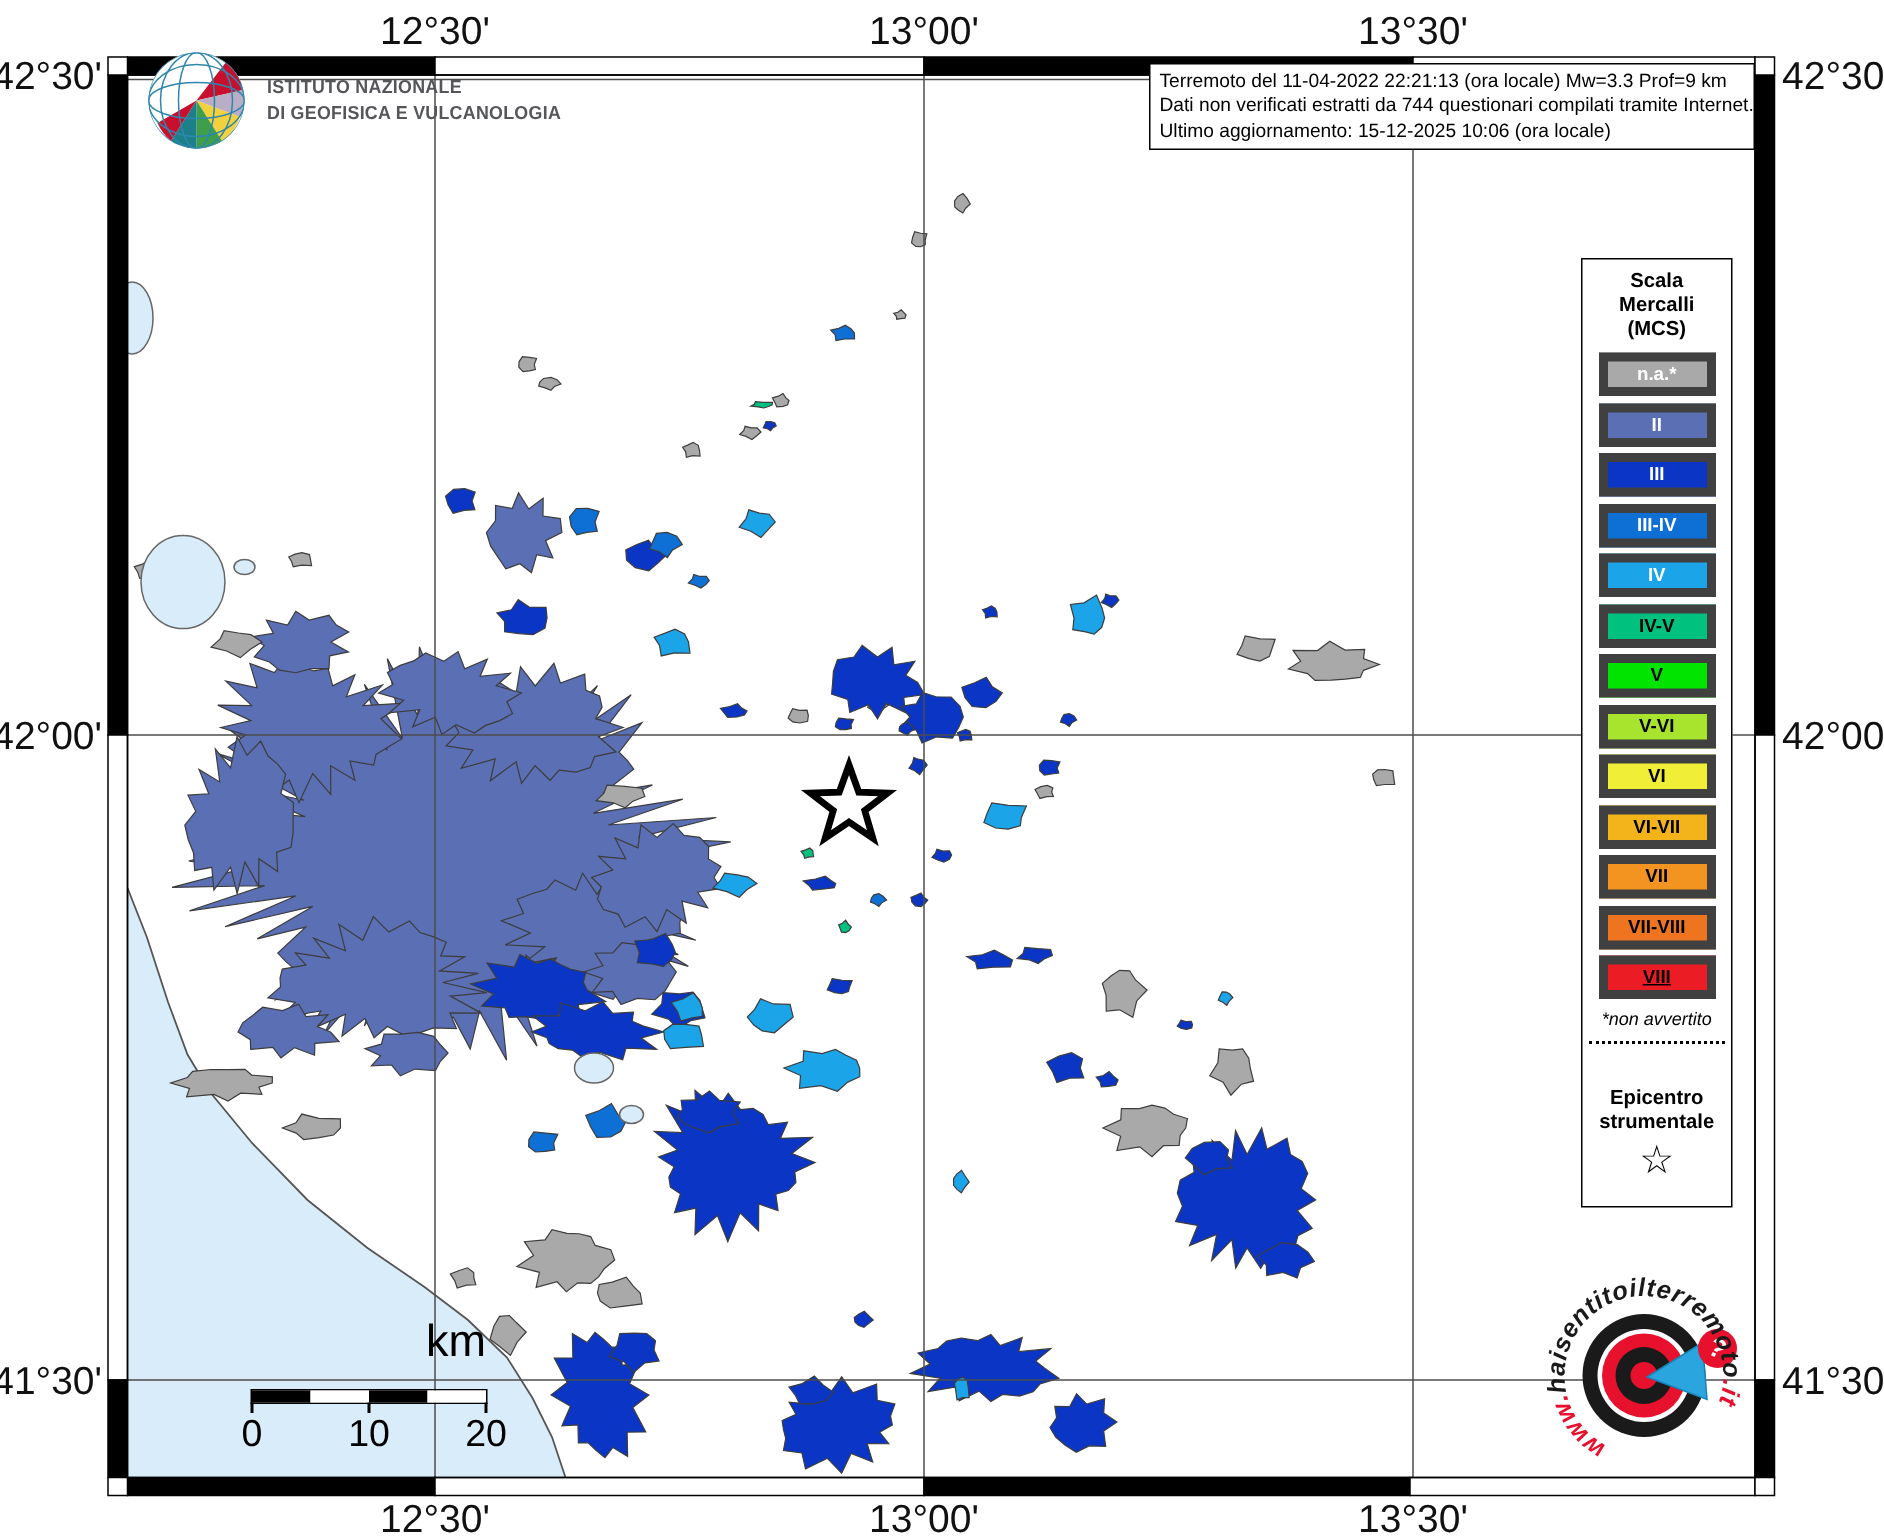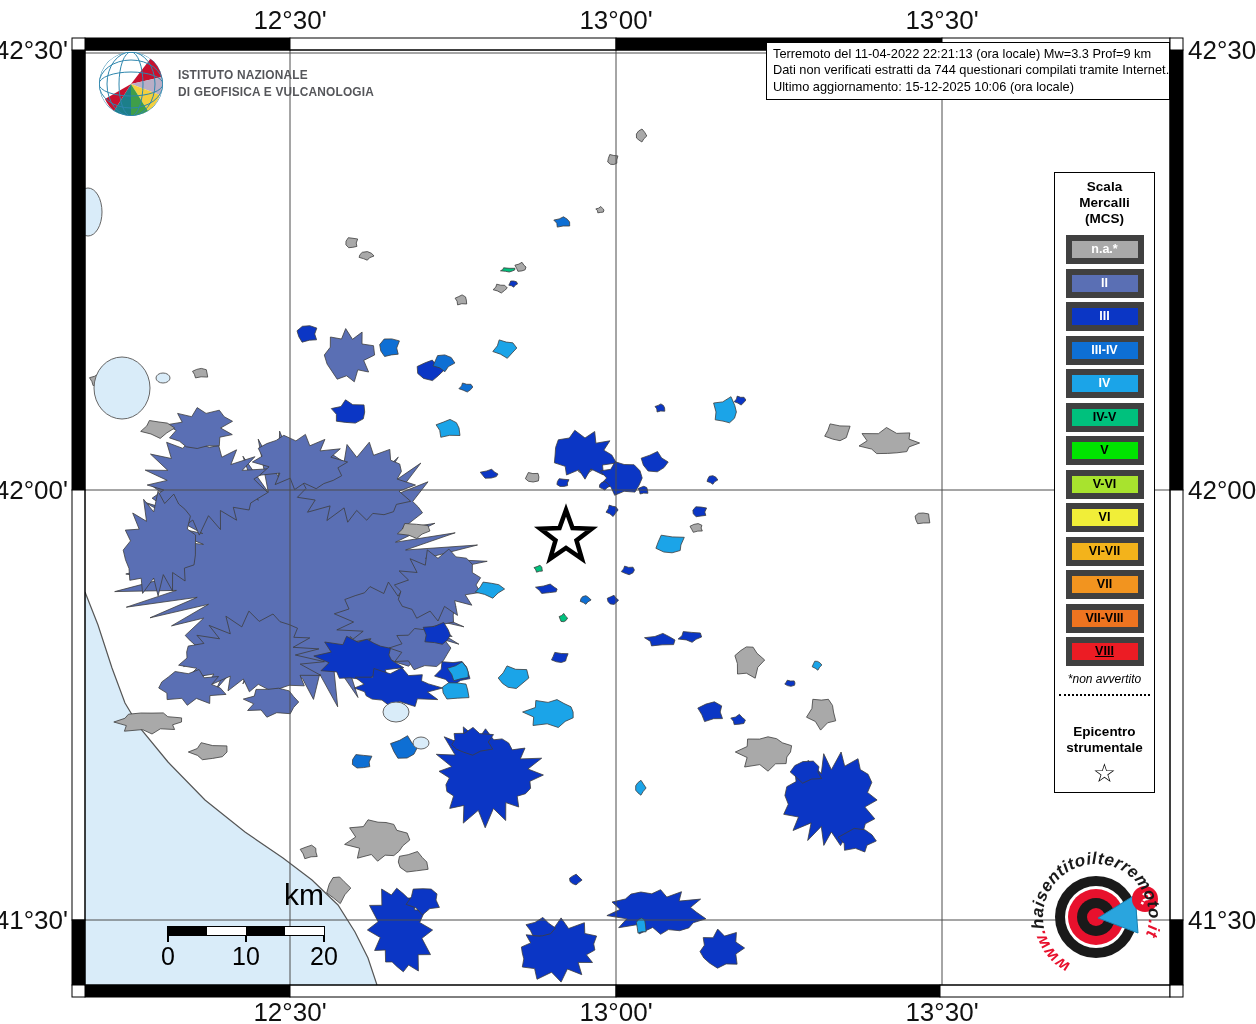--- a/index.html
+++ b/index.html
@@ -7,25 +7,25 @@
   #stage{position:relative;width:1256px;height:1024px;background:#7dd3fc;overflow:hidden;
          font-family:"Liberation Sans",sans-serif;color:#000;}
   #map-svg{position:absolute;left:0;top:0;}
   .axis-label{position:absolute;font-size:26px;line-height:28px;color:#111;white-space:nowrap;}
   .axis-top,.axis-bottom{transform:translateX(-50%);}
   .axis-left{text-align:right;transform:translateY(-50%);}
   .axis-right{transform:translateY(-50%);}
   #info-box{position:absolute;left:766px;top:42px;width:390px;background:#fff;
             border:1.2px solid #000;padding:3px 6px 4px 6px;font-size:12.8px;line-height:16.4px;}
   #info-box div{white-space:nowrap;}
-  #ingv-logo{position:absolute;left:96px;top:49px;display:flex;align-items:center;gap:12px;}
+  #ingv-logo{position:absolute;left:96px;top:32px;display:flex;align-items:center;gap:12px;}
   #ingv-text{font-size:12.5px;font-weight:bold;color:#55565a;letter-spacing:.2px;
              line-height:17px;transform:scaleX(.95);transform-origin:left center;}
   #legend{position:absolute;left:1054px;top:172px;width:99px;background:#fff;
-          border:1.2px solid #000;text-align:center;padding-bottom:4px;}
+          border:1.2px solid #000;text-align:center;padding-bottom:16px;}
   #legend .title{font-size:13.5px;font-weight:bold;line-height:16px;margin-top:6px;}
   #legend .title div:first-child{margin-top:0;}
   #legend-swatches{margin-top:8px;}
   .swatch{width:66px;height:17px;margin:0 auto 4.5px auto;border:6px solid #404040;
           font-size:12.5px;font-weight:bold;line-height:17px;text-align:center;}
   #legend .footnote{font-size:12px;margin-top:6px;font-style:italic;}
   #legend .divider{border-top:2px dotted #000;margin:8px 4px 6px 4px;}
   #legend .epi{font-size:13.5px;font-weight:bold;line-height:16px;margin-top:28px;}
   #legend .epi-star{font-size:26px;line-height:30px;margin-top:2px;}
   #scalebar{position:absolute;left:150px;top:878px;width:210px;}

